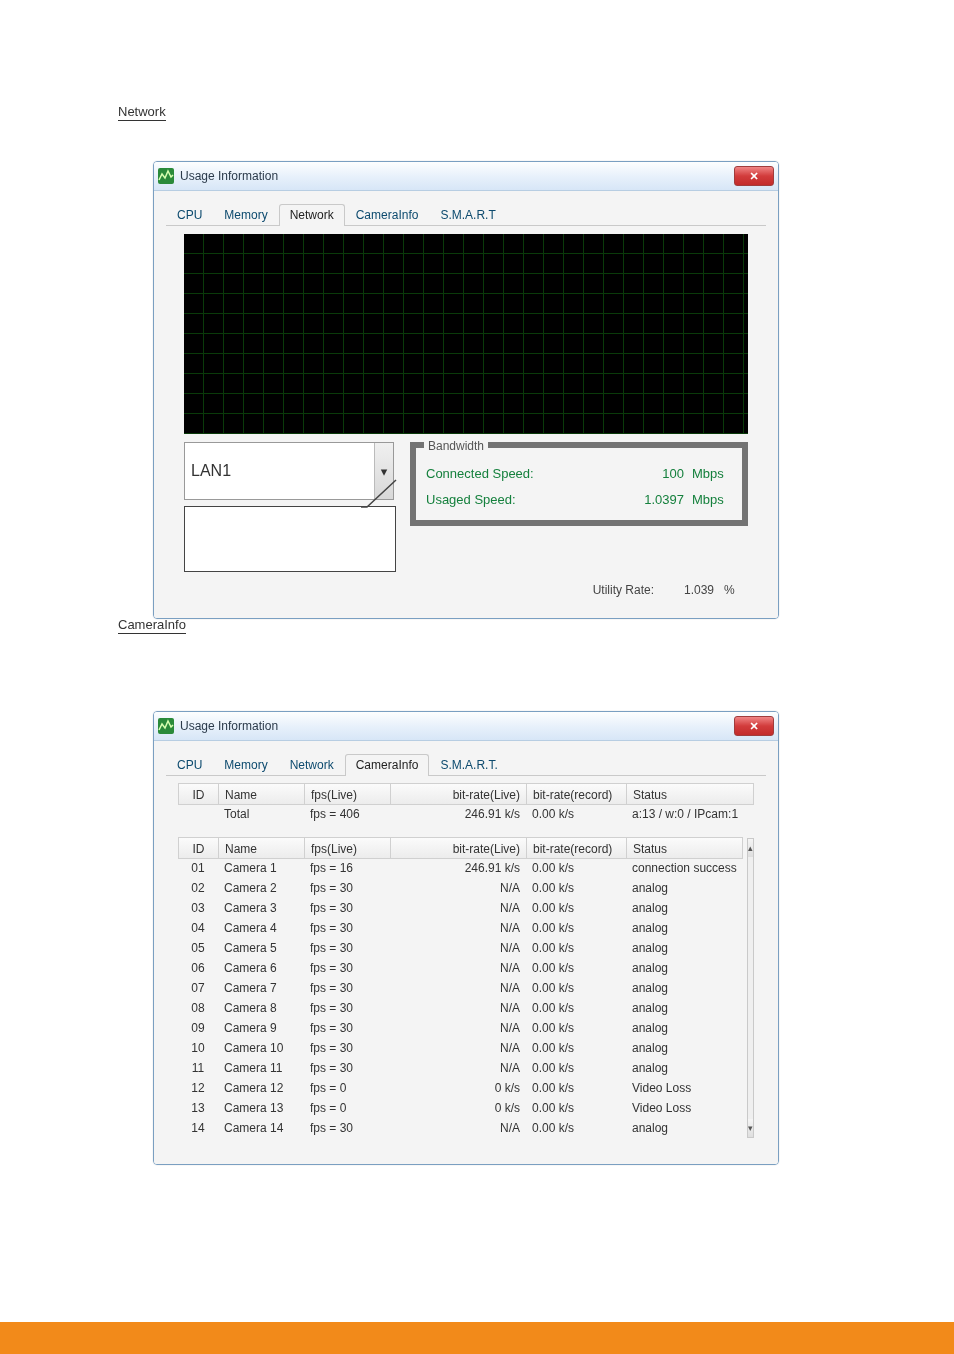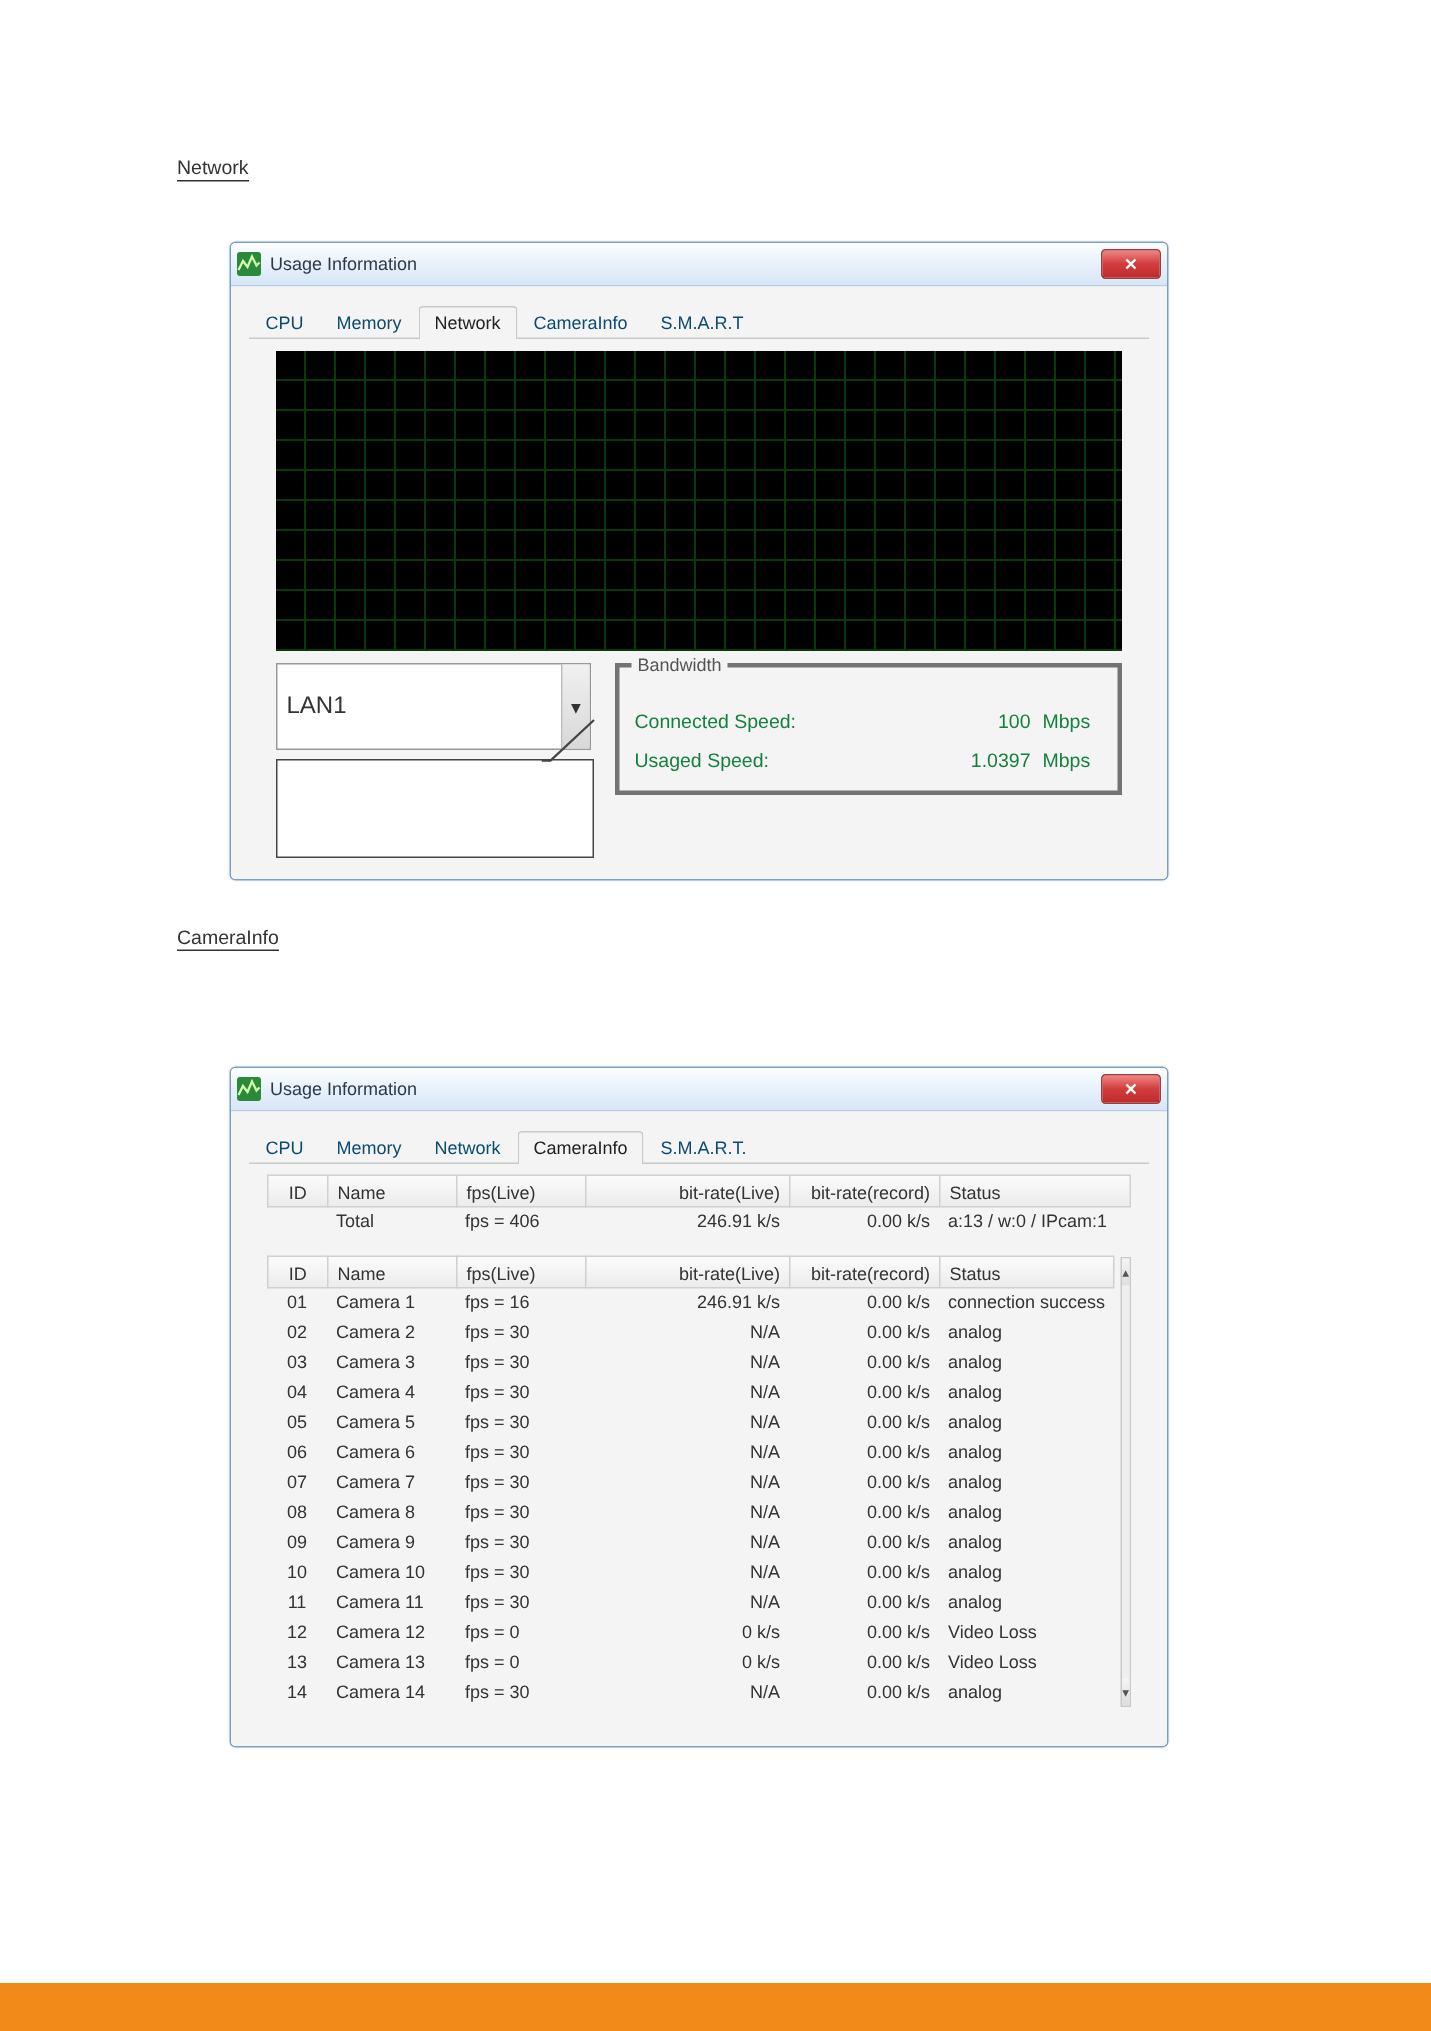--- a/index.html
+++ b/index.html
@@ -21,39 +21,39 @@
 .graph{background:#000;height:200px;margin:6px 18px 8px;position:relative}
 .graph::before,.graph::after{content:"";position:absolute;inset:0;pointer-events:none}
 .graph::before{background-image:repeating-linear-gradient(to right,transparent 0,transparent 19px,#0a3a0a 19px,#0a3a0a 20px);}
 .graph::after{background-image:repeating-linear-gradient(to bottom,transparent 0,transparent 19px,#0a3a0a 19px,#0a3a0a 20px);}
 .lanrow{display:flex;margin:4px 18px 0;gap:14px;align-items:flex-start}
 .selectwrap{position:relative;width:210px}
 .selectbox{border:1px solid #999;background:#fff;height:22px;display:flex;align-items:center;padding:17px 6px;font-size:16px;color:#333}
 .selectbtn{position:absolute;right:1px;top:1px;bottom:1px;width:18px;background:linear-gradient(#f0f0f0,#d8d8d8);border-left:1px solid #bbb;display:flex;align-items:center;justify-content:center;cursor:pointer}
 .callout{position:relative;margin-top:6px;width:210px;height:64px;border:1.5px solid #444;background:#fff}
 .callout svg{position:absolute;right:-2px;top:-28px}
-.bwbox{border:3px solid #737373;flex:1;padding:22px 10px 8px;position:relative}
+.bwbox{border:6px solid #737373;flex:1;padding:12px 10px 8px;position:relative}
 .bwbox .legend{position:absolute;top:-9px;left:8px;background:#f4f4f4;padding:0 4px;font-size:12px;color:#555}
 .bwrow{display:flex;align-items:center;height:26px;font-size:13px;color:#15803d}
 .bwrow .lab{flex:0 0 150px}
 .bwrow .val{flex:1;text-align:right;padding-right:8px}
 .bwrow .unit{width:40px}
 .bwrow .center{flex:1;text-align:center}
 .utilrow{display:flex;align-items:center;justify-content:flex-end;height:28px;font-size:12px;color:#444;gap:10px}
 
 .tablegrid{margin:6px 12px 12px}
 .trow{display:flex;align-items:center;height:20px;font-size:12px;color:#333}
 .trow.head .tc{background:linear-gradient(#fbfbfb,#ececec);border:1px solid #d0d0d0;border-right:none;height:22px;line-height:22px;cursor:pointer}
 .trow.head .tc:last-child{border-right:1px solid #d0d0d0}
 .tc{box-sizing:border-box;padding:0 6px;overflow:hidden;white-space:nowrap}
 .c-id{width:40px;text-align:center}
 .c-name{width:86px}
 .c-fps{width:86px}
 .c-brl{width:136px;text-align:right}
-.c-brr{width:100px;text-align:right}
+.c-brr{width:100px;text-align:left}
 .c-status{flex:1}
 .scrollcol{width:18px;display:flex;flex-direction:column;border:1px solid #c9c9c9;margin-left:4px}
 .scrollbtn{height:18px;background:linear-gradient(#f5f5f5,#dedede);display:flex;align-items:center;justify-content:center;font-size:9px;color:#555;cursor:pointer}
 .scrolltrack{flex:1;background:#efefef}
 .tabwrap{display:flex}
 .tabmain{flex:1}
 .spacer-row{height:14px}
 .footerbar{position:absolute;left:0;right:0;bottom:0;height:48px;background:#f28a1a}
 </style>
 </head>
@@ -114,20 +114,25 @@
                 <span class="unit">Mbps</span>
               </div>
               <div class="bwrow">
                 <span class="lab">Usaged Speed:</span>
                 <span class="val">1.0397</span>
                 <span class="unit">Mbps</span>
               </div>
             </div>
         </div>
       </div>
+      <div class="utilrow" style="margin:4px 18px 0">
+        <span>Utility Rate:</span>
+        <span style="width:50px;text-align:right">1.039</span>
+        <span style="width:24px">%</span>
+      </div>
     </div>
   </div>
 
   <div class="text-region" style="left:118px;top:601px">
     <span class="section-underline">CameraInfo</span>
   </div>
   <div class="text-region" style="left:218px;top:601px;color:#fff;white-space:nowrap">click CameraInfo, the camera information </div>
   <div class="text-region" style="left:118px;top:628px;color:#fff;white-space:nowrap">bit rate(record) shows. If the hybrid is used, the IP camera</div>
   <div class="text-region" style="left:118px;top:654px;color:#fff;white-space:nowrap">information shows, too.</div>
 

